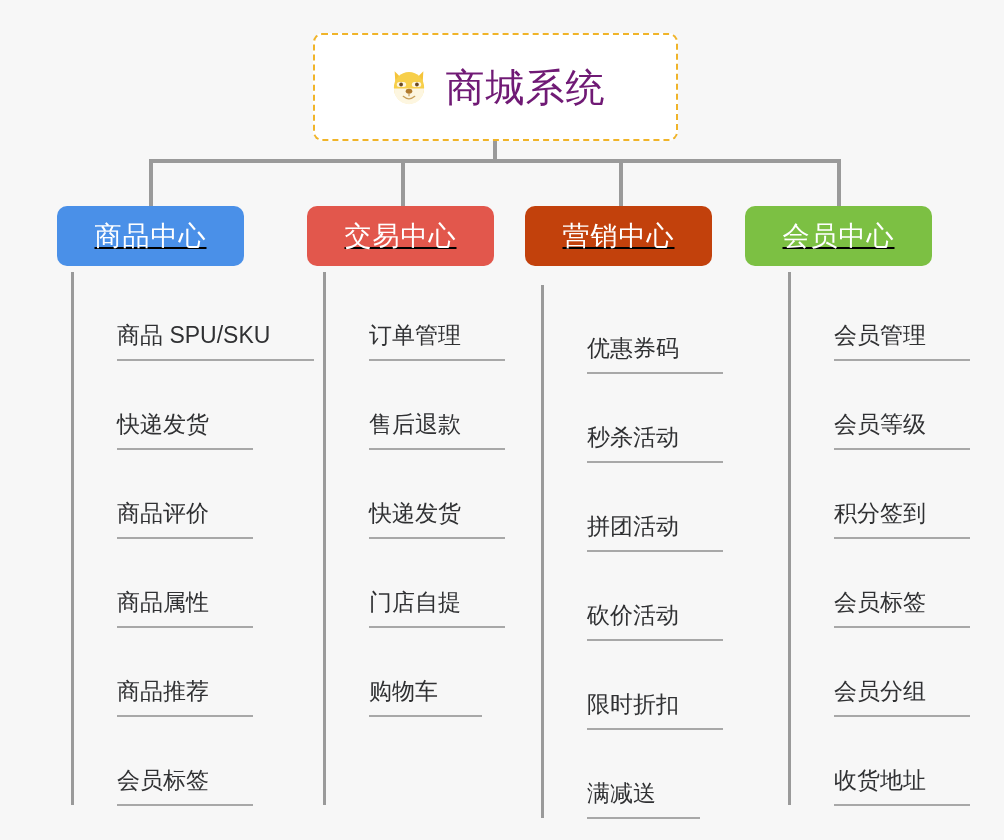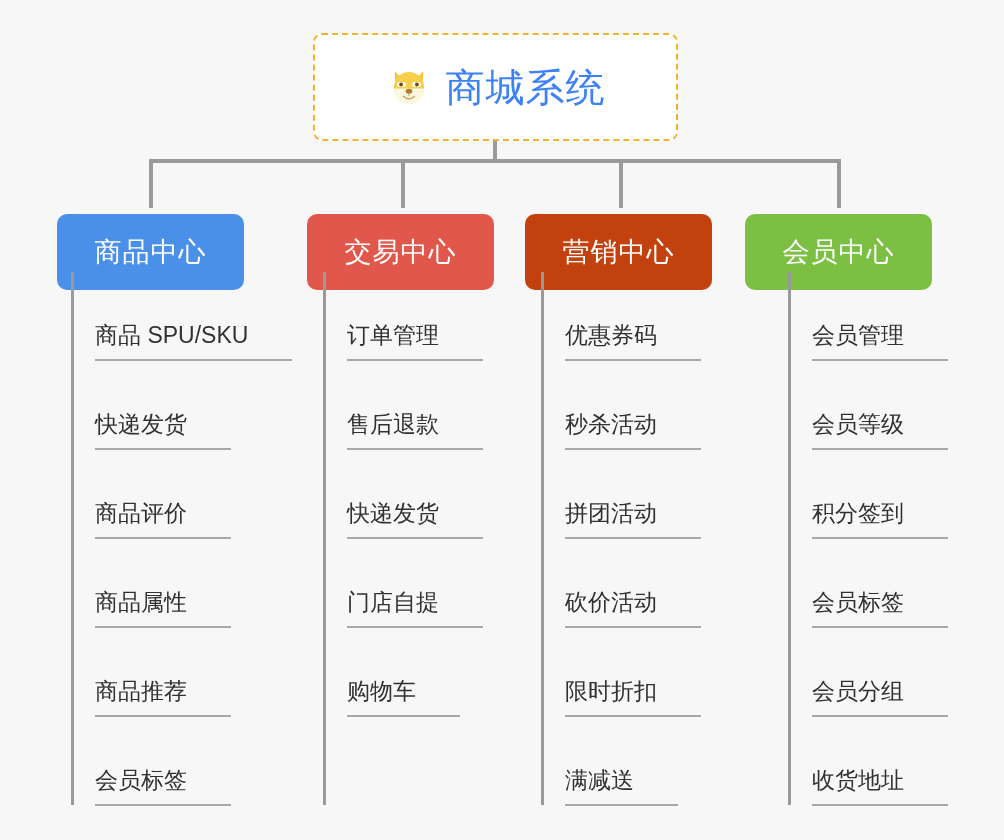--- a/index.html
+++ b/index.html
@@ -38,21 +38,21 @@
     gap: 14px;
   }
   .root-emoji {
     width: 46px;
     height: 46px;
     flex: 0 0 auto;
     display: block;
   }
   .root-title {
     font-size: 39px;
-    color: #3b82f6;
+    color: #701a75;
     letter-spacing: 1px;
     line-height: 1;
     white-space: nowrap;
   }
 
   
   .conn {
     position: absolute;
     background: #9a9a9a;
   }
@@ -70,27 +70,28 @@
   }
   .conn-drop {
     top: 159px;
     width: 4px;
     height: 49px;
   }
 
   
   .head {
     position: absolute;
-    top: 214px;
-    height: 76px;
+    top: 206px;
+    height: 60px;
     box-sizing: border-box;
     border-radius: 10px;
     display: flex;
     align-items: center;
     justify-content: center;
+    text-decoration: underline;
   }
   .head-label {
     font-size: 27px;
     color: #ffffff;
     letter-spacing: 1px;
     line-height: 1;
     white-space: nowrap;
   }
 
   
@@ -104,21 +105,21 @@
     top: 0;
     width: 3px;
     background: #9a9a9a;
   }
   .item {
     position: relative;
     height: 89px;
     box-sizing: border-box;
     display: flex;
     align-items: flex-end;
-    padding-left: 24px;
+    padding-left: 46px;
   }
   .item-label {
     font-size: 23px;
     color: #303133;
     line-height: 1;
     white-space: nowrap;
     padding-bottom: 12px;
     border-bottom: 2px solid #a8a8a8;
     padding-right: 44px;
   }
@@ -195,21 +196,21 @@
         <span class="item-label">门店自提</span>
       </div>
     <div class="item">
         <span class="item-label">购物车</span>
       </div>
   </div>
 
   <div class="head" style="left:525px; width:187px; background:#c2410c;">
     <span class="head-label">营销中心</span>
   </div>
-  <div class="col" style="left:541px;">
+  <div class="col" style="left:541px;margin-top:13px;">
     <div class="col-rail" style="height:533px;"></div>
     <div class="item">
         <span class="item-label">优惠券码</span>
       </div>
     <div class="item">
         <span class="item-label">秒杀活动</span>
       </div>
     <div class="item">
         <span class="item-label">拼团活动</span>
       </div>

